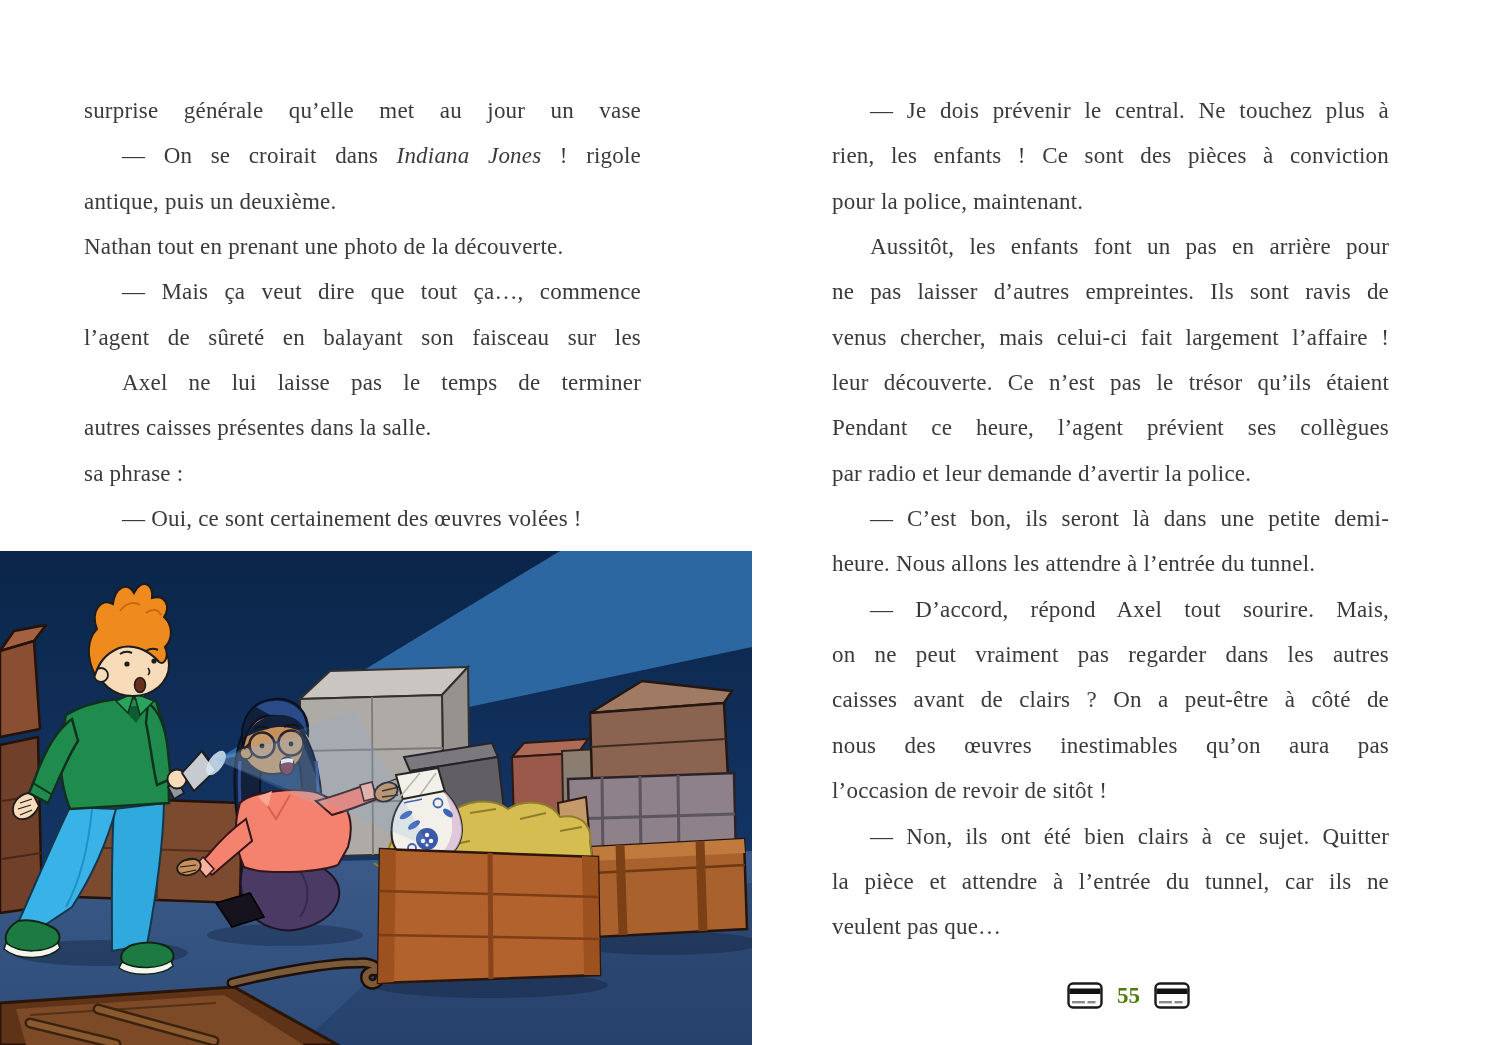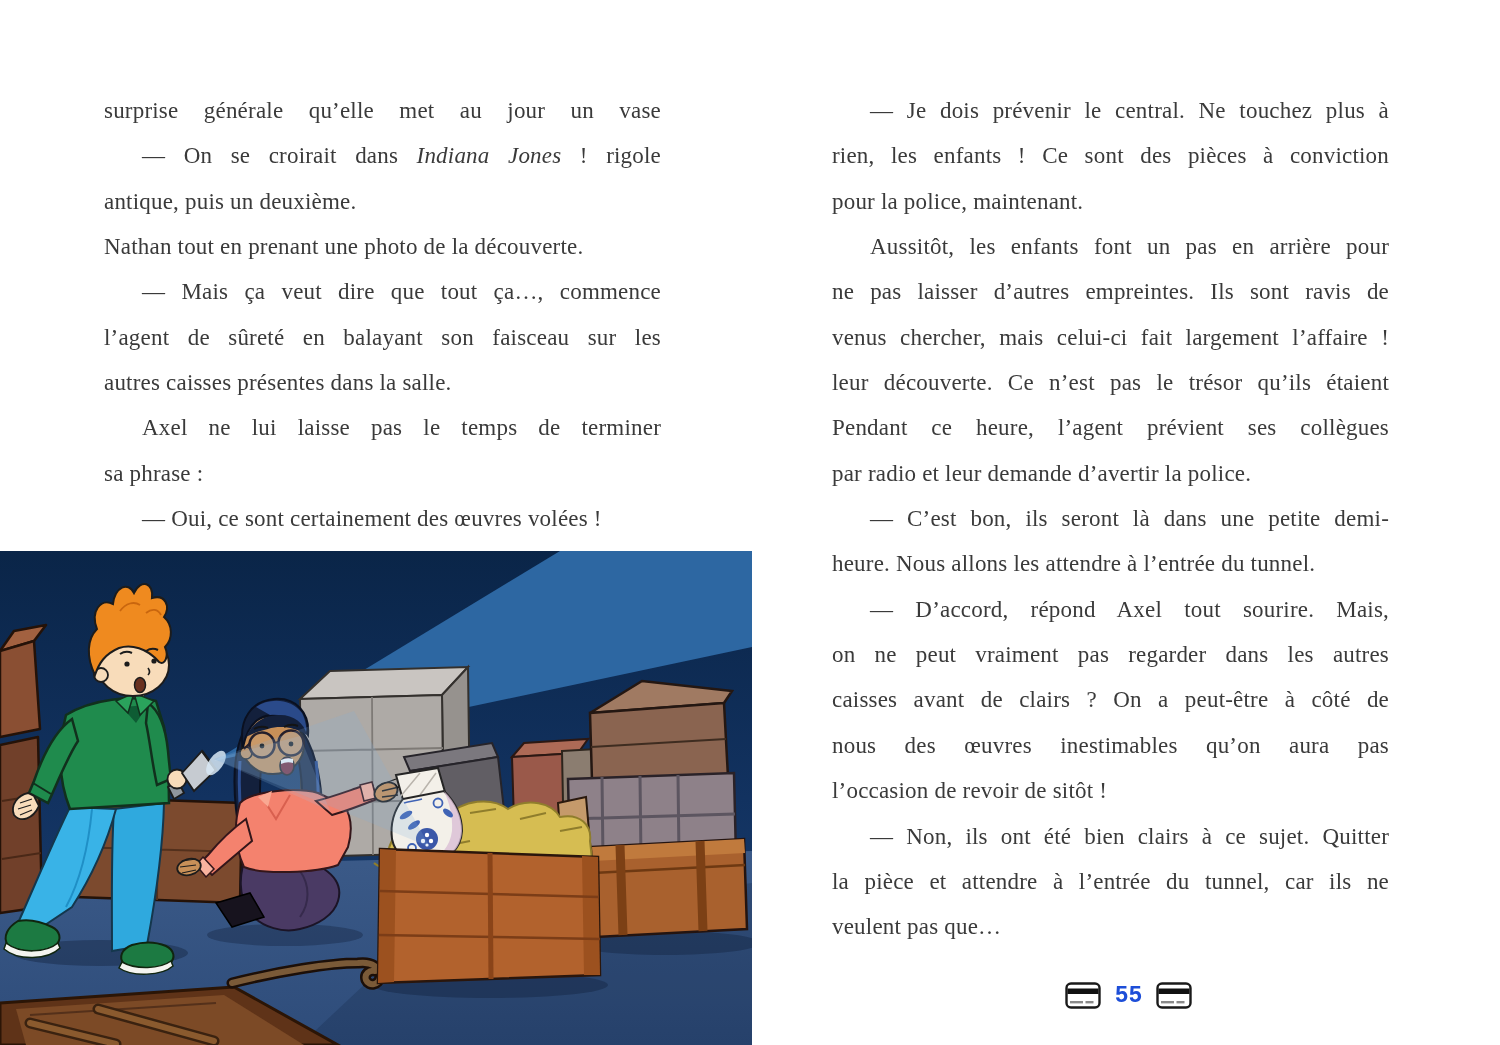--- a/index.html
+++ b/index.html
@@ -1,47 +1,47 @@
 <!DOCTYPE html>
 <html><head>
 <meta charset="utf-8">
 <style>
   html,body{margin:0;padding:0;background:#ffffff;}
   body{width:1500px;height:1045px;position:relative;overflow:hidden;
        font-family:"Liberation Serif",serif;}
   .textblock{position:absolute;width:557px;color:#3a3a3a;font-size:23px;
              line-height:45.35px;letter-spacing:0.2px;}
-  #page-left-text{left:104px;top:88px;}
+  #page-left-text{left:84px;top:88px;}
   #page-right-text{left:832px;top:88px;}
   .line{text-align:justify;text-align-last:justify;}
   .line.last{text-align-last:left;}
   .line.indent{text-indent:38px;}
   .line i{font-style:italic;}
   #illustration{position:absolute;left:0;top:551px;width:752px;height:494px;}
   #illustration svg{display:block;width:100%;height:100%;}
   #footer{position:absolute;left:850px;top:982px;width:557px;
           display:flex;align-items:center;justify-content:center;gap:14px;}
-  #page-number{font-family:Liberation Mono, monospace;font-weight:bold;
-               font-size:23px;color:#1d4ed8;}
+  #page-number{font-family:Liberation Serif, serif;font-weight:bold;
+               font-size:23px;color:#4d7c0f;}
   .card-icon{display:block;}
 </style>
 </head>
 <body>
 
 <main>
 
   <section id="page-left-text" class="textblock">
       <div class="line">surprise générale qu’elle met au jour un vase</div>
       <div class="line indent">— On se croirait dans <i>Indiana Jones</i> ! rigole</div>
       <div class="line last">antique, puis un deuxième.</div>
       <div class="line last">Nathan tout en prenant une photo de la découverte.</div>
       <div class="line indent">— Mais ça veut dire que tout ça…, commence</div>
       <div class="line">l’agent de sûreté en balayant son faisceau sur les</div>
+      <div class="line indent">Axel ne lui laisse pas le temps de terminer</div>
       <div class="line last">autres caisses présentes dans la salle.</div>
-      <div class="line indent">Axel ne lui laisse pas le temps de terminer</div>
       <div class="line last">sa phrase :</div>
       <div class="line last indent">— Oui, ce sont certainement des œuvres volées !</div>
     </section>
 
   <section id="page-right-text" class="textblock">
       <div class="line indent">— Je dois prévenir le central. Ne touchez plus à</div>
       <div class="line">rien, les enfants ! Ce sont des pièces à conviction</div>
       <div class="line last">pour la police, maintenant.</div>
       <div class="line indent">Aussitôt, les enfants font un pas en arrière pour</div>
       <div class="line">ne pas laisser d’autres empreintes. Ils sont ravis de</div>

